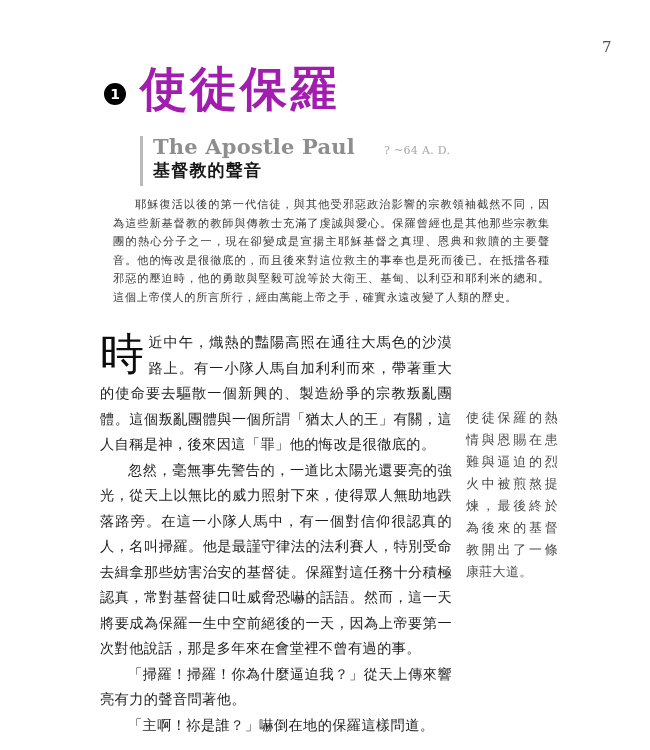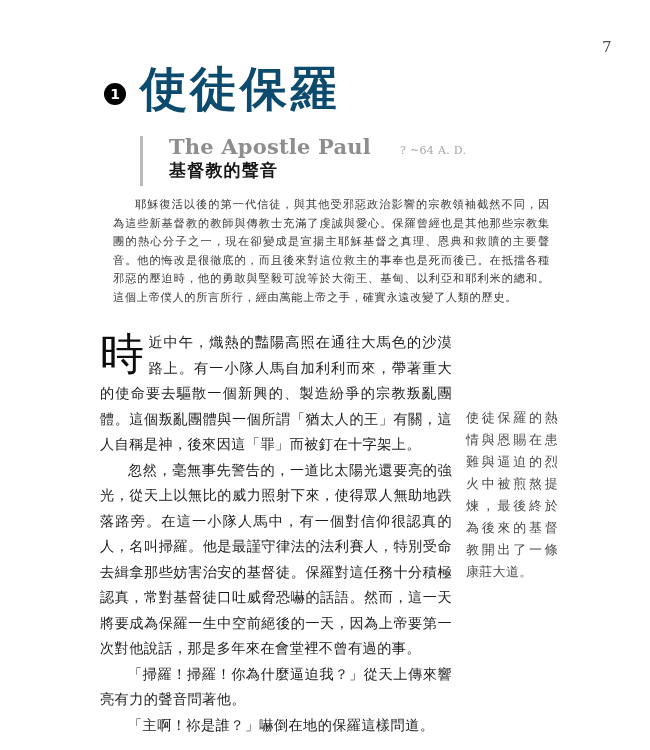--- a/index.html
+++ b/index.html
@@ -62,28 +62,28 @@
     text-align: center;
     flex: 0 0 auto;
     margin-top: 19px;
   }
   .title-cn {
     font-family: "DejaVu Serif", "Liberation Serif", serif;
     font-size: 47px;
     font-weight: 700;
     letter-spacing: 3px;
     line-height: 1.05;
-    color: #0c4a6e;
+    color: #a21caf;
     white-space: nowrap;
   }
 
   .subtitle-block {
     margin-top: 14px;
     margin-left: 36px;
-    padding-left: 26px;
+    padding-left: 10px;
     border-left: 3px solid #b9b9b9;
     height: 50px;
     box-sizing: border-box;
   }
   .subtitle-en-row {
     display: flex;
     align-items: baseline;
     gap: 7px;
     line-height: 1;
   }
@@ -189,21 +189,21 @@
         <span class="subtitle-en">The Apostle Paul</span>
         <span class="subtitle-dates">? ~64 A. D.</span>
       </div>
       <div class="subtitle-cn">基督教的聲音</div>
     </div>
   </div>
 
   <div class="intro">耶穌復活以後的第一代信徒，與其他受邪惡政治影響的宗教領袖截然不同，因為這些新基督教的教師與傳教士充滿了虔誠與愛心。保羅曾經也是其他那些宗教集團的熱心分子之一，現在卻變成是宣揚主耶穌基督之真理、恩典和救贖的主要聲音。他的悔改是很徹底的，而且後來對這位救主的事奉也是死而後已。在抵擋各種邪惡的壓迫時，他的勇敢與堅毅可說等於大衛王、基甸、以利亞和耶利米的總和。這個上帝僕人的所言所行，經由萬能上帝之手，確實永遠改變了人類的歷史。</div>
 
   <div class="body-col">
-    <p class="para para-first"><span class="dropcap">時</span><span>近中午，熾熱的豔陽高照在通往大馬色的沙漠路上。有一小隊人馬自加利利而來，帶著重大的使命要去驅散一個新興的、製造紛爭的宗教叛亂團體。這個叛亂團體與一個所謂「猶太人的王」有關，這人自稱是神，後來因這「罪」而被釘在十字架上。</span></p>
+    <p class="para para-first"><span class="dropcap">時</span><span>近中午，熾熱的豔陽高照在通往大馬色的沙漠路上。有一小隊人馬自加利利而來，帶著重大的使命要去驅散一個新興的、製造紛爭的宗教叛亂團體。這個叛亂團體與一個所謂「猶太人的王」有關，這人自稱是神，後來因這「罪」他的悔改是很徹底的。</span></p>
     <p class="para">忽然，毫無事先警告的，一道比太陽光還要亮的強光，從天上以無比的威力照射下來，使得眾人無助地跌落路旁。在這一小隊人馬中，有一個對信仰很認真的人，名叫掃羅。他是最謹守律法的法利賽人，特別受命去緝拿那些妨害治安的基督徒。保羅對這任務十分積極認真，常對基督徒口吐威脅恐嚇的話語。然而，這一天將要成為保羅一生中空前絕後的一天，因為上帝要第一次對他說話，那是多年來在會堂裡不曾有過的事。</p>
     <p class="para">「掃羅！掃羅！你為什麼逼迫我？」從天上傳來響亮有力的聲音問著他。</p>
     <p class="para">「主啊！祢是誰？」嚇倒在地的保羅這樣問道。</p>
   </div>
 
   <div class="margin-note">使徒保羅的熱情與恩賜在患難與逼迫的烈火中被煎熬提煉，最後終於為後來的基督教開出了一條康莊大道。</div>
 
 </div>
 
 </body></html>

